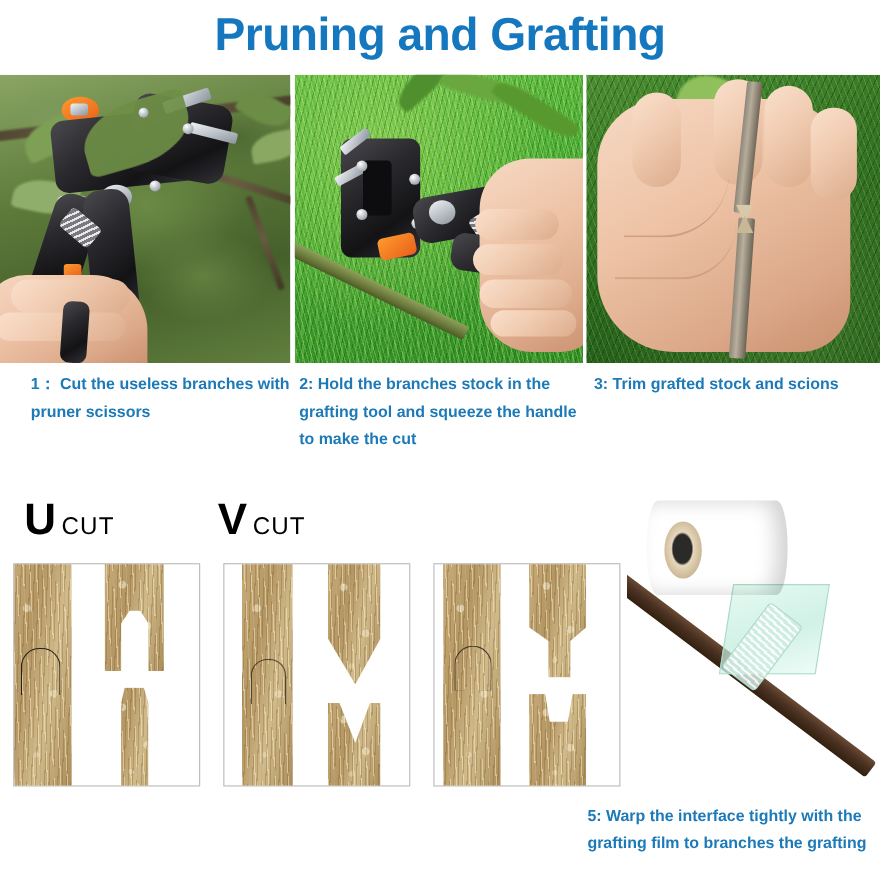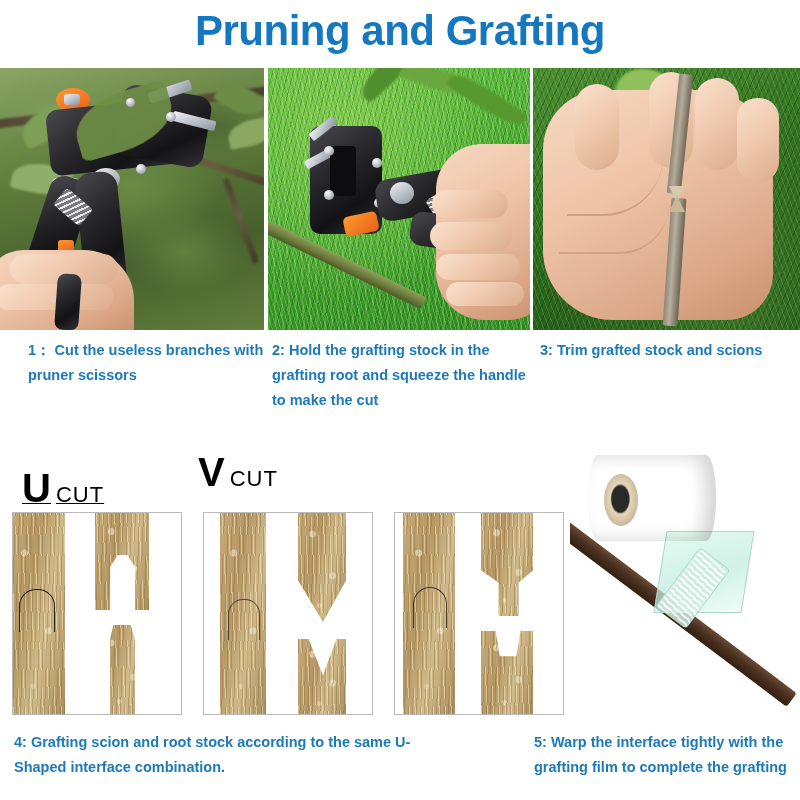--- a/index.html
+++ b/index.html
@@ -152,21 +152,21 @@
     line-height: 40px;
     vertical-align: baseline;
   }
   .cut-label .word {
     font-size: 22px;
     font-weight: normal;
     letter-spacing: 1px;
     margin-left: 5px;
     vertical-align: baseline;
   }
-  #cut-label-u { left: 22px;  top: 468px; text-decoration: underline; }
+  #cut-label-u { left: 22px;  top: 452px; }
   #cut-label-v { left: 198px; top: 452px; }
   #cut-label-omega { left: 405px; top: 452px; }
 
   
   .wood-panel {
     position: absolute;
     top: 512px;
     height: 203px;
     background: #ffffff;
     border: 1px solid #b9b9b9;
@@ -337,21 +337,21 @@
       <div style="position:absolute; left:26px; top:124px; width:110px; height:60px; border-bottom:2px solid rgba(170,120,95,.35); border-radius:0 0 50px 0;"></div>
 
       <div style="position:absolute; left:140px; top:6px; width:14px; height:120px; background:linear-gradient(90deg,#8e8678,#b5ac9a 40%,#6f6658); transform:rotate(6deg); border-radius:2px;"></div>
       <div style="position:absolute; left:134px; top:130px; width:15px; height:128px; background:linear-gradient(90deg,#8e8678,#b8af9d 40%,#6b6355); transform:rotate(4deg); border-radius:2px;"></div>
       <div style="position:absolute; left:136px; top:118px; width:16px; height:16px; background:#d8c9ac; clip-path:polygon(0 0,100% 0,50% 100%);"></div>
       <div style="position:absolute; left:136px; top:128px; width:16px; height:16px; background:#c9b896; clip-path:polygon(50% 0,100% 100%,0 100%);"></div>
     </div>
   </div>
 
   <div class="caption" id="caption-1">1： Cut the useless branches with pruner scissors</div>
-  <div class="caption" id="caption-2">2: Hold the grafting stock in the grafting root and squeeze the handle to make  the cut</div>
+  <div class="caption" id="caption-2">2: Hold the branches stock in the grafting tool and squeeze the handle to make  the cut</div>
   <div class="caption" id="caption-3">3: Trim grafted stock and scions</div>
 
   <div class="cut-label" id="cut-label-u">
     <span class="glyph">U</span><span class="word">CUT</span>
   </div>
   <div class="cut-label" id="cut-label-v">
     <span class="glyph">V</span><span class="word">CUT</span>
   </div>
 
   <div class="wood-panel" id="wood-u">
@@ -377,16 +377,15 @@
 
   <div id="film-photo">
     <div class="graft-branch"></div>
     <div class="film-sheet"></div>
     <div class="film-roll">
       <div class="roll-end"></div>
     </div>
     <div class="wrap-band"></div>
   </div>
 
-  <div class="caption" id="caption-4">4: Grafting scion and root stock according to the same U-Shaped interface combination.</div>
-  <div class="caption" id="caption-5">5: Warp the interface tightly with the grafting film to complete the grafting</div>
+  <div class="caption" id="caption-5">5: Warp the interface tightly with the grafting film to branches the grafting</div>
 
 </div>
 
 </body></html>

